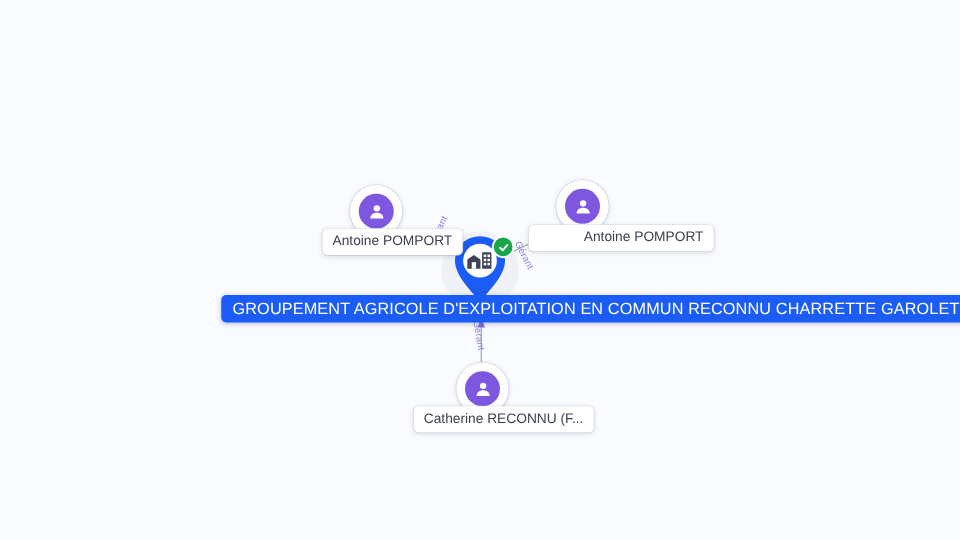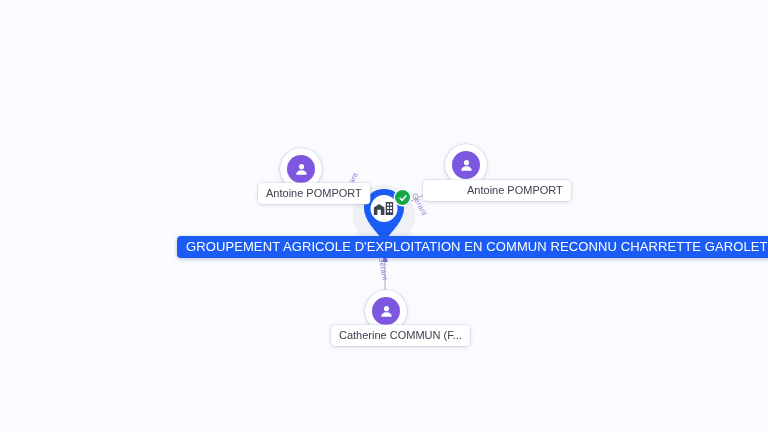--- a/index.html
+++ b/index.html
@@ -172,21 +172,21 @@
   <div class="node-label" style="left:423px; top:180px;padding-left:44px;">Antoine POMPORT</div>
 
   <div class="person-node" style="left:365px; top:290px;">
     <div class="person-disc">
       <svg width="17" height="17" viewBox="0 0 24 24" fill="#ffffff">
         <circle cx="12" cy="8" r="3.6"></circle>
         <path d="M4.6 19.4c0-4.1 3.3-6.4 7.4-6.4s7.4 2.3 7.4 6.4z"></path>
       </svg>
     </div>
   </div>
-  <div class="node-label" style="left:331px; top:325px;">Catherine COMMUN (F...</div>
+  <div class="node-label" style="left:331px; top:325px;">Catherine RECONNU (F...</div>
 
   <div class="company-node" style="left:353px; top:185px;">
     <div class="pin-wrap">
       <svg width="44" height="56" viewBox="0 0 44 56">
         <path d="M22 2 C10.5 2 2 10.5 2 21.5 C2 33 14 45 22 54 C30 45 42 33 42 21.5 C42 10.5 33.5 2 22 2 Z" fill="#1a5cf5"></path>
         <circle cx="22" cy="21.5" r="13.5" fill="#ffffff"></circle>
       </svg>
     </div>
     <div style="position:absolute; left:20px; top:14px; width:23px; height:20px;">
       <svg width="21" height="18" viewBox="0 0 24 20" fill="#3d4354">

